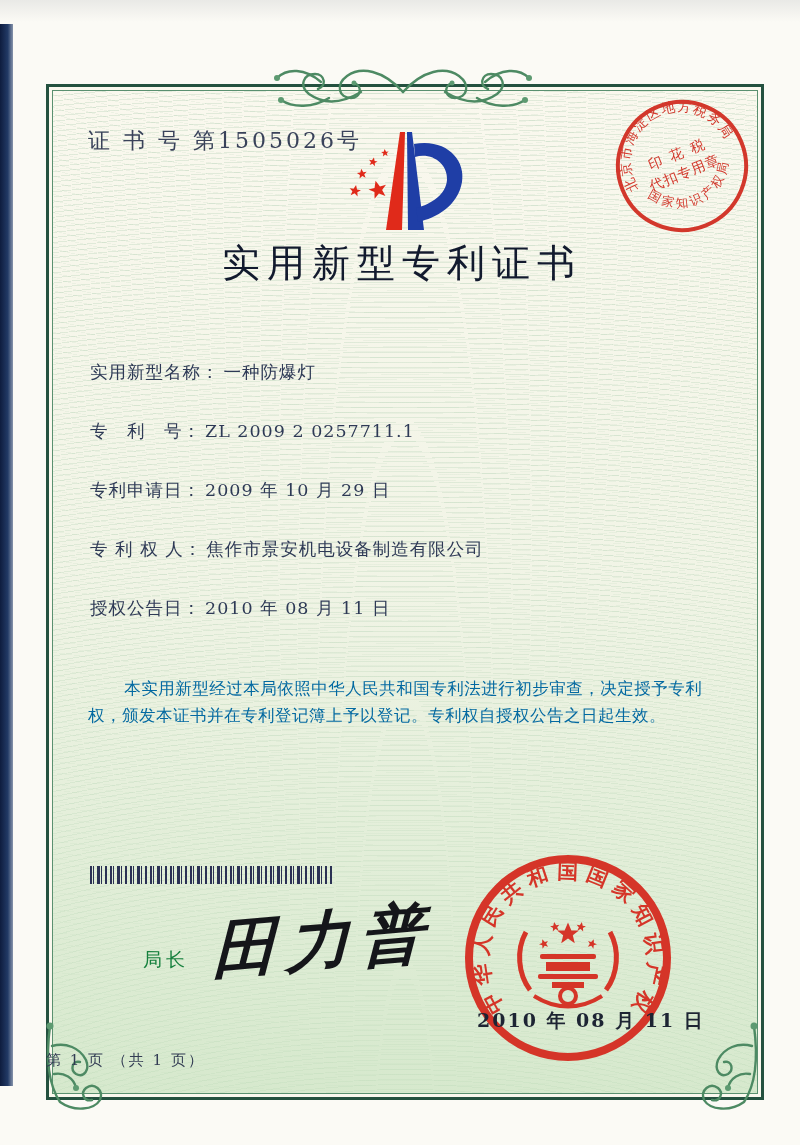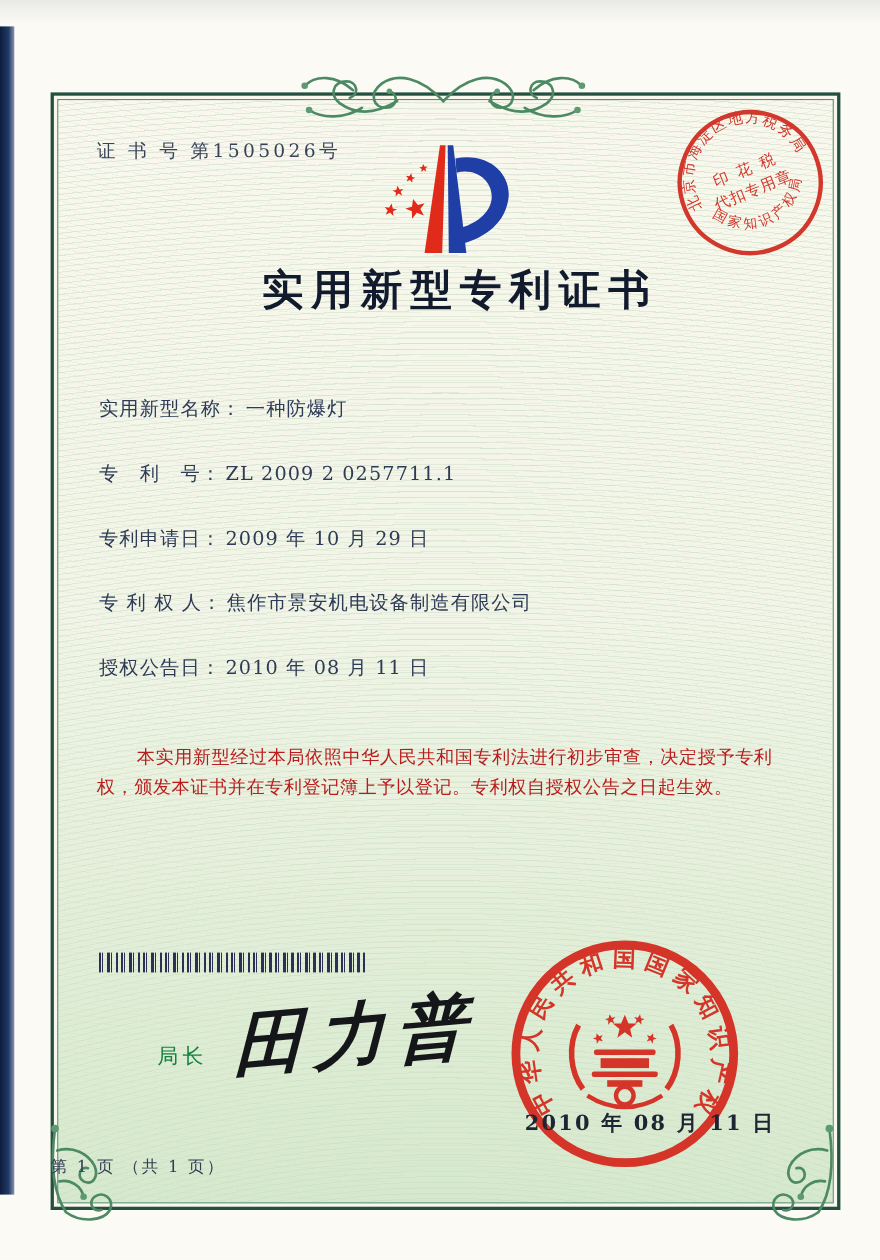--- a/index.html
+++ b/index.html
@@ -23,37 +23,37 @@
         rgba(205,229,197,0.55) 78%, rgba(199,226,191,0.7) 100%),
       repeating-radial-gradient(ellipse 160% 70% at 50% 135%,
         rgba(123,177,136,0.20) 0 1.5px, rgba(255,255,255,0) 1.5px 8px),
       repeating-radial-gradient(ellipse 160% 70% at 50% -40%,
         rgba(123,177,136,0.10) 0 1.2px, rgba(255,255,255,0) 1.2px 9px);}
 
   .ornament{position:absolute;pointer-events:none;}
   .ornament path{fill:none;stroke:#4d8a63;stroke-width:2.4;stroke-linecap:round;}
   .ornament .leaf{fill:#5d9a71;stroke:none;}
 
-  .cert-no{position:absolute;left:88px;top:126px;font-size:17px;color:#39425a;
+  .cert-no{position:absolute;left:88px;top:126px;font-size:22px;color:#39425a;
     letter-spacing:3px;}
 
   .logo{position:absolute;left:328px;top:126px;}
 
   .stamp{position:absolute;left:608px;top:92px;transform:rotate(-22deg);opacity:.92;}
   .stamp text{fill:#d0281c;font-family:"DejaVu Serif",serif;}
 
   .title{position:absolute;left:46px;top:238px;width:712px;text-align:center;
-    font-size:38px;font-weight:bold;color:#121a2e;letter-spacing:7px;margin-left:16px;}
+    font-size:38px;font-weight:normal;color:#121a2e;letter-spacing:7px;}
 
   .fields{position:absolute;left:90px;top:346px;right:95px;margin-top:17px;}
   .field-row{font-size:17.5px;line-height:19px;color:#2e3a56;margin-bottom:40px;
     letter-spacing:1px;}
   .field-row .val{margin-left:4px;}
 
-  .paragraphs{position:absolute;left:88px;top:675px;width:628px;color:#b91c1c;}
+  .paragraphs{position:absolute;left:88px;top:675px;width:628px;color:#0369a1;}
   .paragraphs p{margin:0;font-size:16.5px;line-height:27px;text-indent:2.2em;
     letter-spacing:0.5px;}
 
   .barcode{position:absolute;left:90px;top:866px;width:242px;height:18px;
     background:repeating-linear-gradient(90deg,
       #2b3154 0 2px, rgba(0,0,0,0) 2px 3px,
       #2b3154 3px 4px, rgba(0,0,0,0) 4px 7px,
       #2b3154 7px 10px, rgba(0,0,0,0) 10px 11px,
       #2b3154 11px 12px, rgba(0,0,0,0) 12px 15px,
       #2b3154 15px 17px, rgba(0,0,0,0) 17px 20px);}

